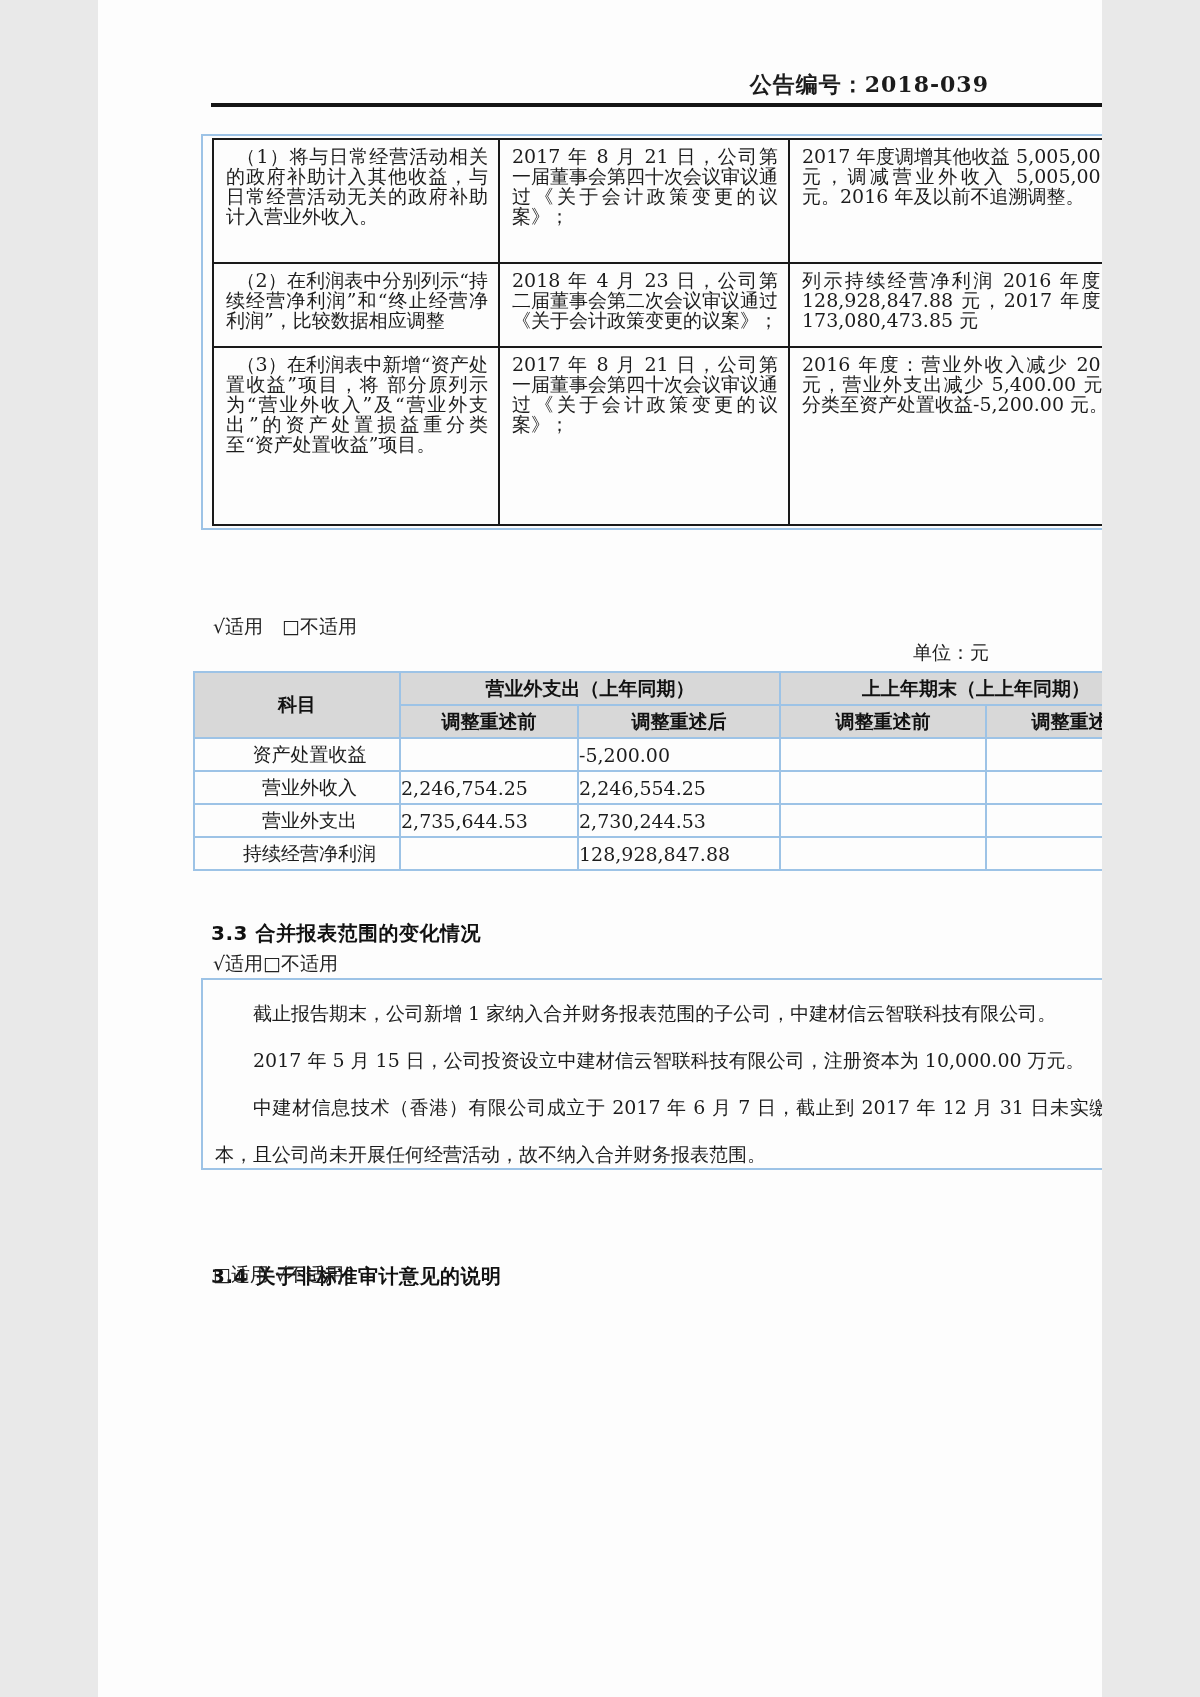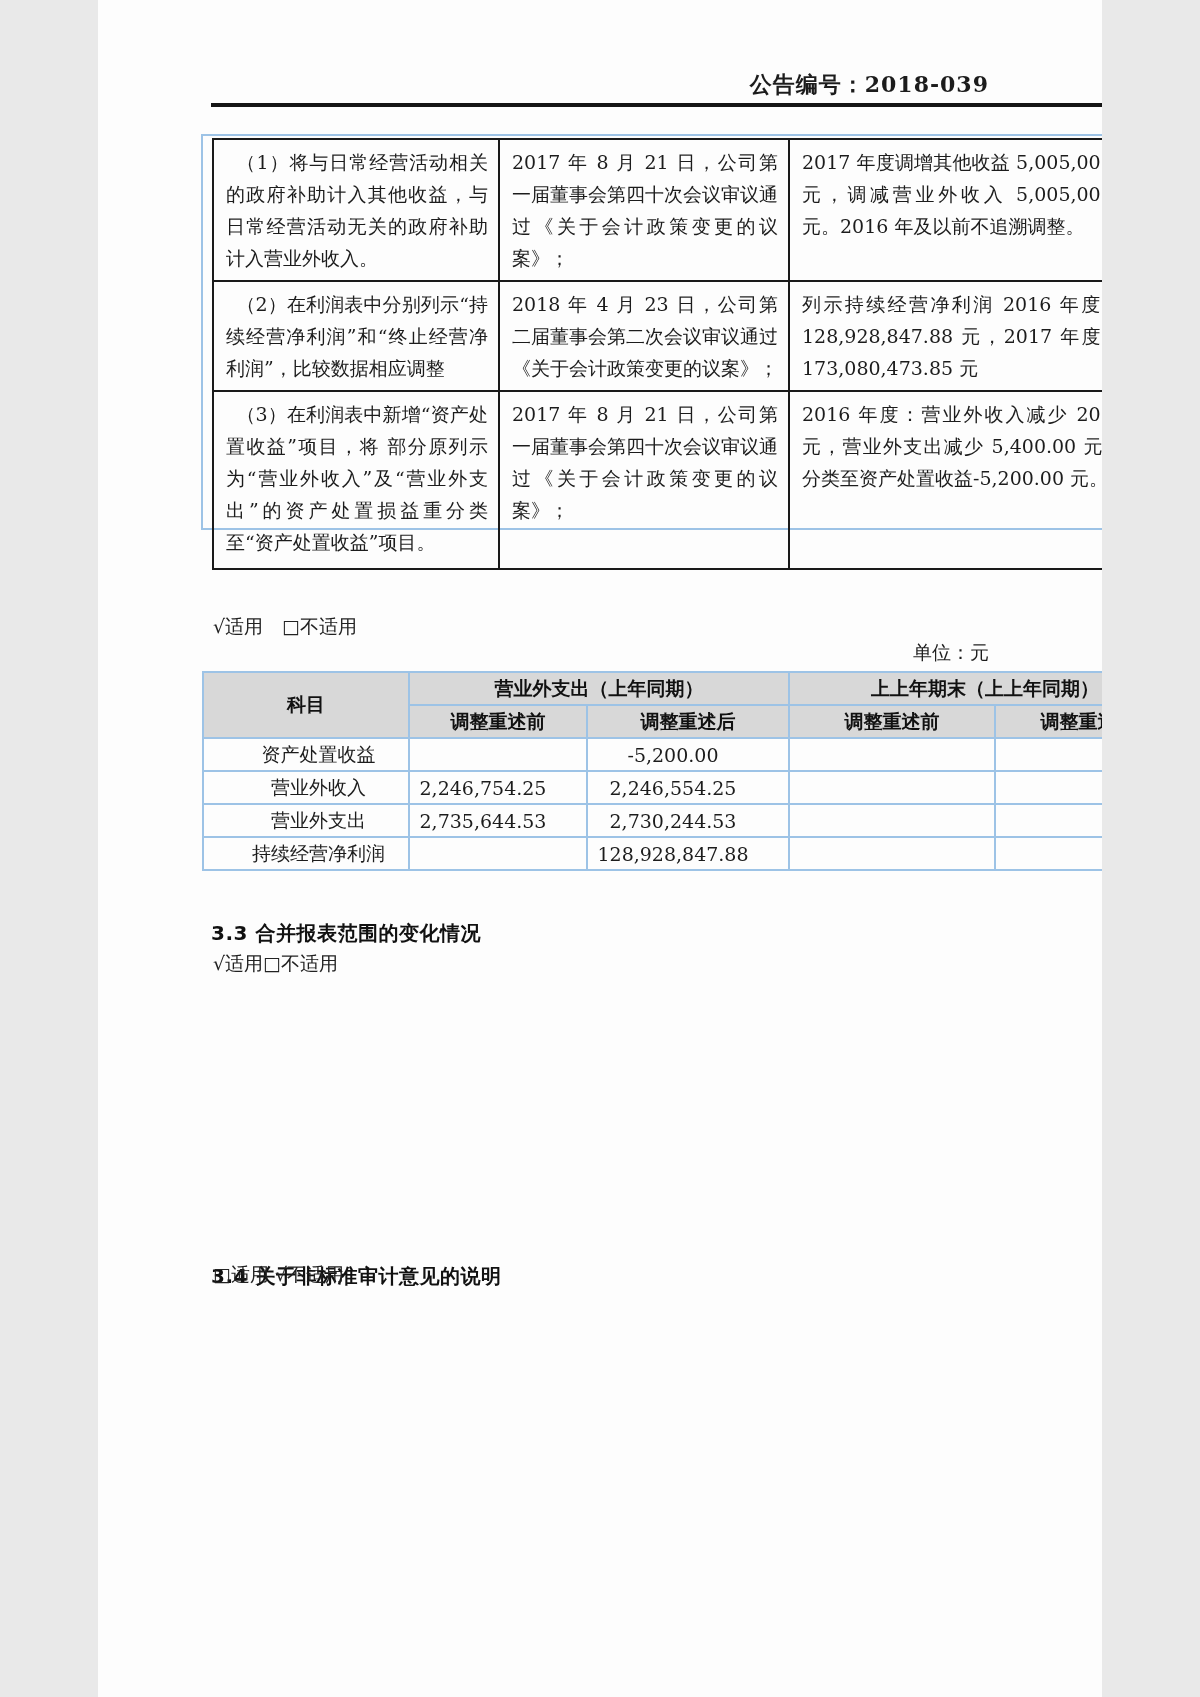--- a/index.html
+++ b/index.html
@@ -26,21 +26,21 @@
   
   .policy-frame{
     position:absolute;left:103px;top:134px;width:978px;height:392px;
     border:2px solid #9dc3e6;
     background:#fdfdfd;
   }
   table{border-collapse:collapse;}
   .policy-table{
     position:absolute;left:114px;top:138px;width:941px;
     table-layout:fixed;
-    font-size:19px;line-height:32px;
+    font-size:19px;line-height:20px;
   }
   .policy-table td{
     border:2px solid #1a1a1a;
     vertical-align:top;
     padding:6px 10px 6px 12px;
     text-align:justify;
   }
   .policy-table col.c1{width:286px;}
   .policy-table col.c2{width:290px;}
   .policy-table col.c3{width:365px;}
@@ -58,21 +58,21 @@
   .applicability{
     position:absolute;left:115px;
     font-size:19px;color:#222;
   }
   .unit-label{
     position:absolute;right:113px;top:640px;
     font-size:19px;
   }
   
   .restate-table{
-    position:absolute;left:104px;top:671px;width:978px;
+    position:absolute;left:95px;top:671px;width:978px;
     table-layout:fixed;
     font-size:19px;
     border-radius:19px;
   }
   .restate-table col.s1{width:206px;}
   .restate-table col.s2{width:178px;}
   .restate-table col.s3{width:202px;}
   .restate-table col.s4{width:206px;}
   .restate-table col.s5{width:186px;}
   .restate-table th,.restate-table td{
@@ -81,21 +81,21 @@
     padding:0;
   }
   .restate-table th{
     background:#d8d8d8;
     font-family:"DejaVu Sans","Liberation Sans",sans-serif;
     font-weight:bold;font-size:19px;color:#111;
     text-align:center;vertical-align:middle;
   }
   .restate-table td{background:#fdfdfd;vertical-align:middle;}
   .restate-table td.subject{text-align:center;padding-left:25px;}
-  .restate-table td.num{text-align:center;padding-right:30px;}
+  .restate-table td.num{text-align:left;padding-right:30px;}
   
   .scope-box{
     position:absolute;left:103px;top:978px;width:978px;height:188px;
     border:2px solid #9dc3e6;
     background:#fdfdfd;
   }
   .scope-box .inner{
     padding:10px 14px 0 12px;
   }
   .scope-box p{
@@ -193,17 +193,24 @@
         <td class="num">128,928,847.88</td>
         <td class="num"></td>
         <td class="num"></td>
       </tr>
     </tbody>
   </table>
 
   <div class="sec-title" style="top:920px;">3.3 合并报表范围的变化情况</div>
   <div class="applicability" style="top:951px;">√适用□不适用</div>
 
+  <div class="scope-box">
+    <div class="inner">
+      <p>截止报告期末，公司新增 1 家纳入合并财务报表范围的子公司，中建材信云智联科技有限公司。</p>
+      <p>2017 年 5 月 15 日，公司投资设立中建材信云智联科技有限公司，注册资本为 10,000.00 万元。</p>
+      <p>中建材信息技术（香港）有限公司成立于 2017 年 6 月 7 日，截止到 2017 年 12 月 31 日未实缴注册资本，且公司尚未开展任何经营活动，故不纳入合并财务报表范围。</p>
+    </div>
+  </div>
 
   <div class="sec-title" style="top:1230px;margin-top:33px;">3.4 关于非标准审计意见的说明</div>
   <div class="applicability" style="top:1262px;">□适用 √不适用</div>
 
 </div>
 
 </body></html>

